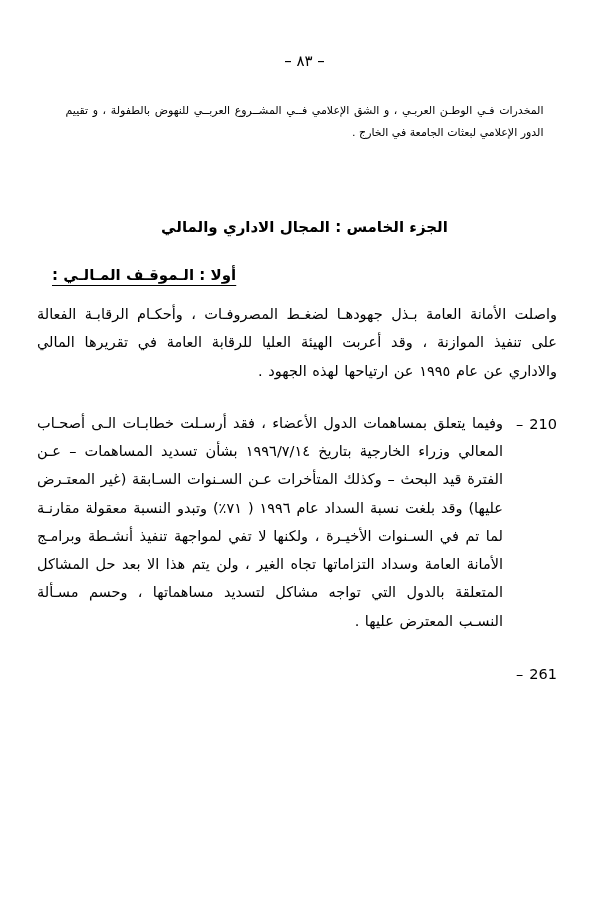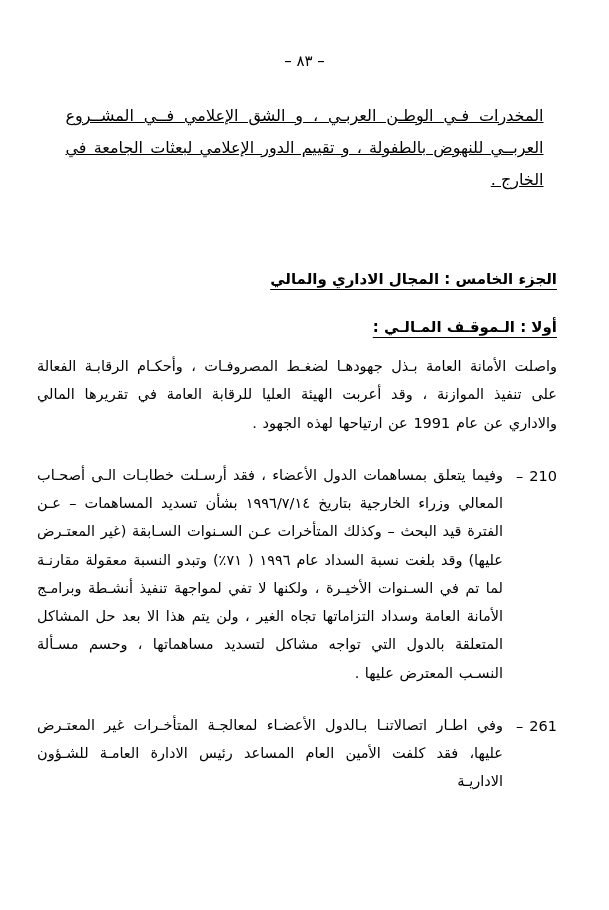--- a/index.html
+++ b/index.html
@@ -33,37 +33,36 @@
   .para {
     direction: rtl;
     text-align: justify;
     font-size: 14.5px;
     line-height: 1.95;
     margin: 0 0 0 0;
   }
   .intro-para {
     margin: 12px auto 0 auto;
     width: 478px;
-    font-size: 16px;
+    font-size: 11px;
     line-height: 2.0;
     text-align: justify;
     text-align-last: right;
-    text-decoration: underline;
   }
   .section-title {
     margin-top: 74px;
+    text-align: center;
     font-size: 15px;
     font-weight: bold;
-    text-decoration: underline;
     text-underline-offset: 5px;
     direction: rtl;
   }
   .sub-title {
     margin-top: 30px;
-    text-align: right;
+    text-align: left;
     font-size: 15px;
     font-weight: bold;
     text-decoration: underline;
     text-underline-offset: 5px;
     direction: rtl;
   }
   .numbered-block {
     display: flex;
     flex-direction: row;
     direction: rtl;
@@ -102,30 +101,29 @@
 
   <div class="page-number">– ٨٣ –</div>
 
   <div class="intro-para para">المخدرات فـي الوطـن العربـي ، و الشق الإعلامي فــي المشــروع العربــي للنهوض بالطفولة ، و تقييم الدور الإعلامي لبعثات الجامعة في الخارج .</div>
 
   <div class="section-title">الجزء الخامس : المجال الاداري والمالي</div>
 
   <div class="sub-title">أولا :  الـموقـف المـالـي :</div>
 
   <div class="numbered-block blk-179">
-    <div class="body-cell">واصلت الأمانة العامة بـذل جهودهـا لضغـط المصروفـات ، وأحكـام الرقابـة الفعالة على تنفيذ الموازنة ، وقد أعربت الهيئة العليا للرقابة العامة في تقريرها المالي والاداري عن عام 1991 عن ارتياحها لهذه الجهود .</div>
+    <div class="body-cell">واصلت الأمانة العامة بـذل جهودهـا لضغـط المصروفـات ، وأحكـام الرقابـة الفعالة على تنفيذ الموازنة ، وقد أعربت الهيئة العليا للرقابة العامة في تقريرها المالي والاداري عن عام ١٩٩٥ عن ارتياحها لهذه الجهود .</div>
   </div>
 
   <div class="numbered-block blk-180">
     <div class="num-cell">
       <span>210</span><span class="dash">–</span>
     </div>
     <div class="body-cell">وفيما يتعلق بمساهمات الدول الأعضاء ، فقد أرسـلت خطابـات الـى أصحـاب المعالي وزراء الخارجية بتاريخ ١٩٩٦/٧/١٤ بشأن تسديد المساهمات – عـن الفترة قيد البحث – وكذلك المتأخرات عـن السـنوات السـابقة (غير المعتـرض عليها) وقد بلغت نسبة السداد عام ١٩٩٦ ( ٧١٪) وتبدو النسبة معقولة مقارنـة لما تم في السـنوات الأخيـرة ، ولكنها لا تفي لمواجهة تنفيذ أنشـطة وبرامـج الأمانة العامة وسداد التزاماتها تجاه الغير  ، ولن يتم هذا الا بعد  حل المشاكل المتعلقة بالدول التي تواجه مشاكل  لتسديد مساهماتها ، وحسم مسـألة النسـب المعترض عليها .</div>
   </div>
 
   <div class="numbered-block blk-181">
     <div class="num-cell">
       <span>261</span><span class="dash">–</span>
     </div>
-    <div class="body-cell">وفي اطـار اتصالاتنـا بـالدول الأعضـاء لمعالجـة المتأخـرات غير المعتـرض عليها، فقد كلفت الأمين العام المساعد  رئيس الادارة العامـة للشـؤون الاداريـة</div>
   </div>
 
 </div>
 
 </body></html>

